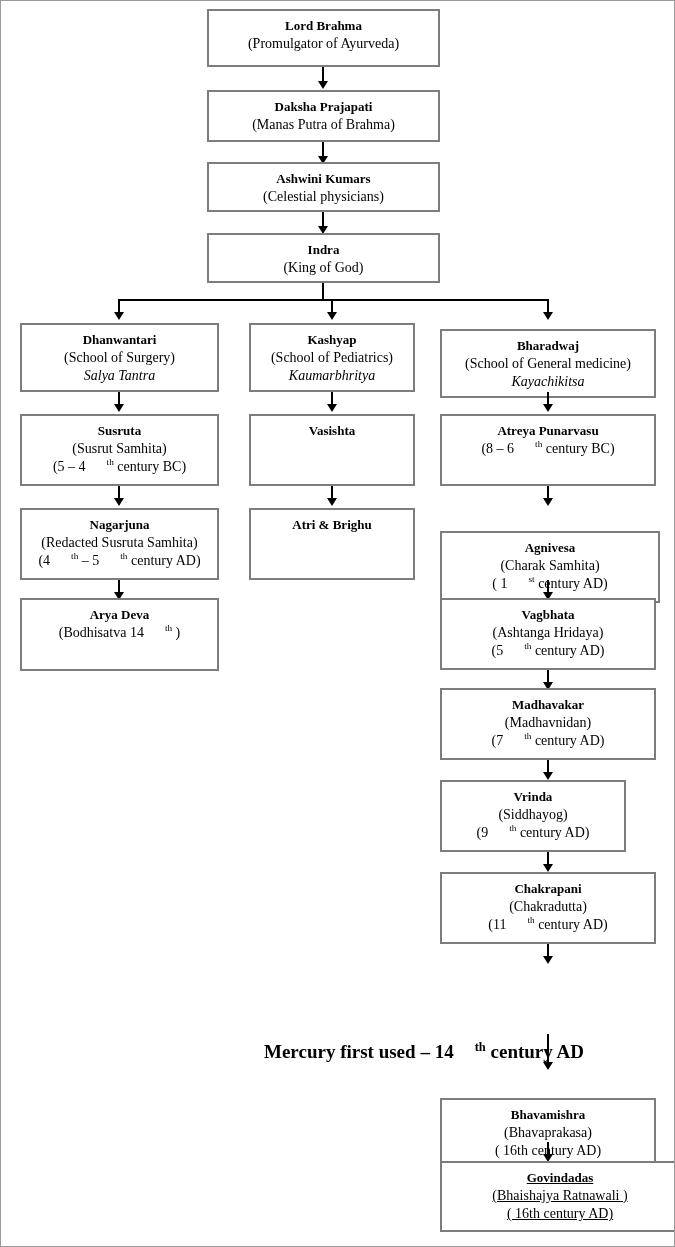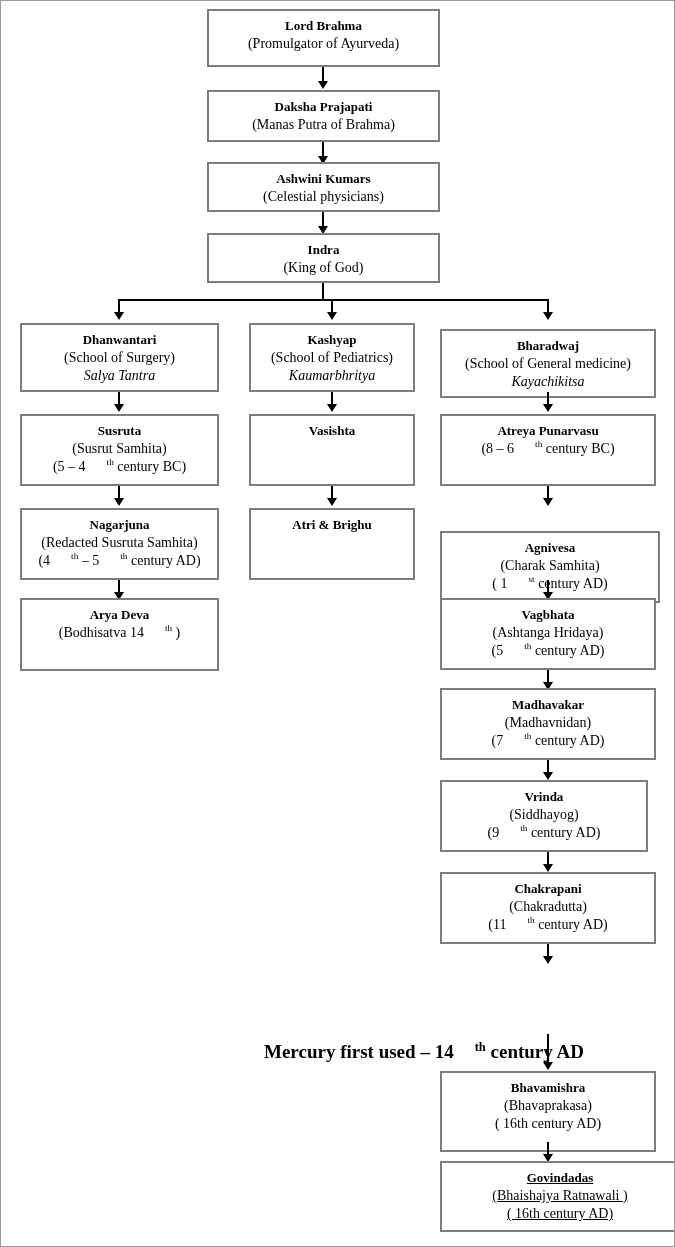--- a/index.html
+++ b/index.html
@@ -171,21 +171,21 @@
   <div class="node" style="left:439px;top:687px;width:216px;height:72px;">
     <div class="pad">
       <span class="ln t1">Madhavakar</span>
       <span class="ln t2">(Madhavnidan)</span>
       <span class="ln t3"><span>(7</span><sup>th</sup><span> century AD)</span></span>
     </div>
   </div>
   <div class="conn vline" style="left:546px;top:759px;height:16px;"></div>
   <div class="arrow" style="left:542px;top:771px;"></div>
 
-  <div class="node" style="left:439px;top:779px;width:208px;height:72px;">
+  <div class="node" style="left:439px;top:779px;width:186px;height:72px;">
     <div class="pad">
       <span class="ln t1">Vrinda</span>
       <span class="ln t2">(Siddhayog)</span>
       <span class="ln t3"><span>(9</span><sup>th</sup><span> century AD)</span></span>
     </div>
   </div>
   <div class="conn vline" style="left:546px;top:851px;height:16px;"></div>
   <div class="arrow" style="left:542px;top:863px;"></div>
 
   <div class="node" style="left:439px;top:871px;width:216px;height:72px;">
@@ -197,21 +197,21 @@
   </div>
   <div class="conn vline" style="left:546px;top:943px;height:16px;"></div>
   <div class="arrow" style="left:542px;top:955px;"></div>
 
 
   <div class="conn vline" style="left:546px;top:1033px;height:33px;"></div>
   <div class="arrow" style="left:542px;top:1061px;"></div>
 
   <div class="note" style="left:263px;top:1040px;"><span>Mercury first used </span><span>– </span><span>14</span><sup>th</sup><span> century AD</span></div>
 
-  <div class="node" style="left:439px;top:1070px;width:216px;height:81px;">
+  <div class="node" style="left:439px;top:1097px;width:216px;height:81px;">
     <div class="pad">
       <span class="ln t1">Bhavamishra</span>
       <span class="ln t2">(Bhavaprakasa)</span>
       <span class="ln t3">( 16th century AD)</span>
     </div>
   </div>
   <div class="conn vline" style="left:546px;top:1141px;height:16px;"></div>
   <div class="arrow" style="left:542px;top:1153px;"></div>
 
   <div class="node" style="left:439px;top:1160px;width:240px;height:71px;text-decoration:underline;">

